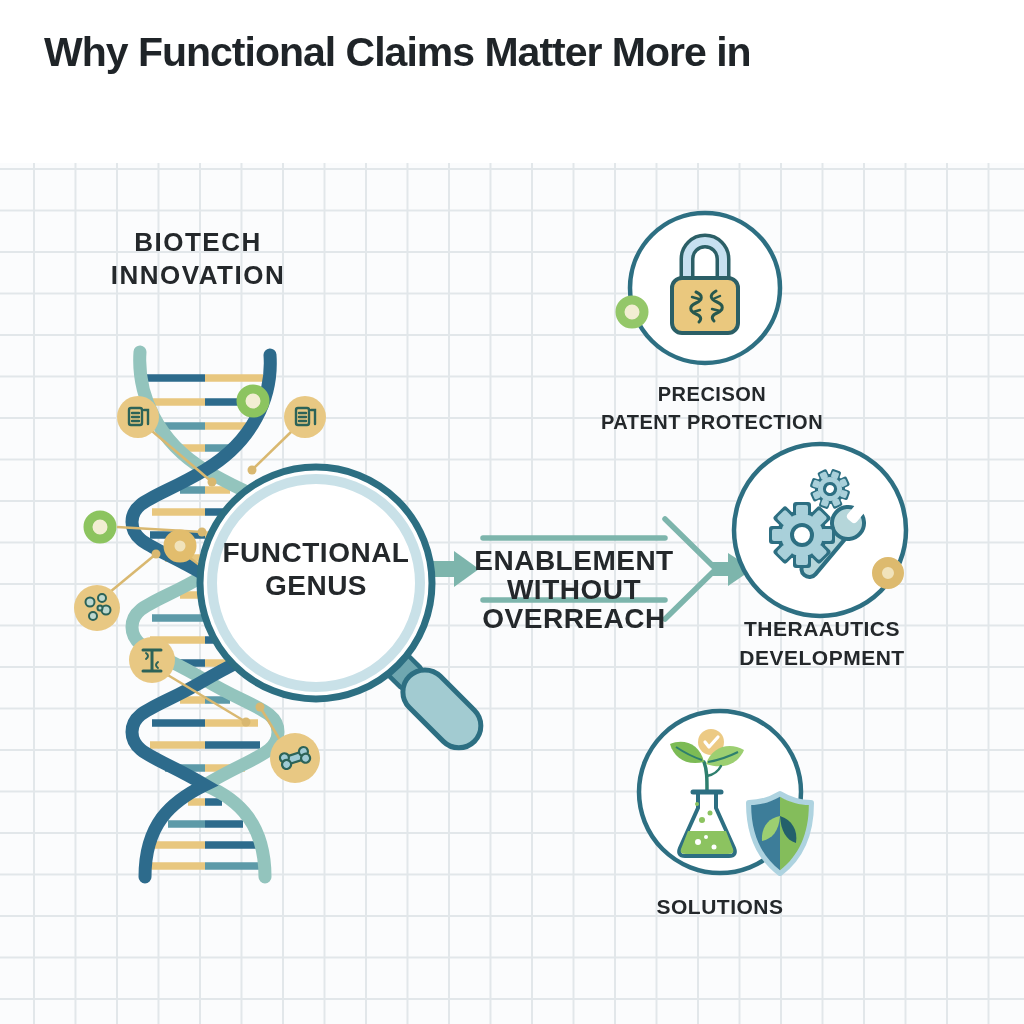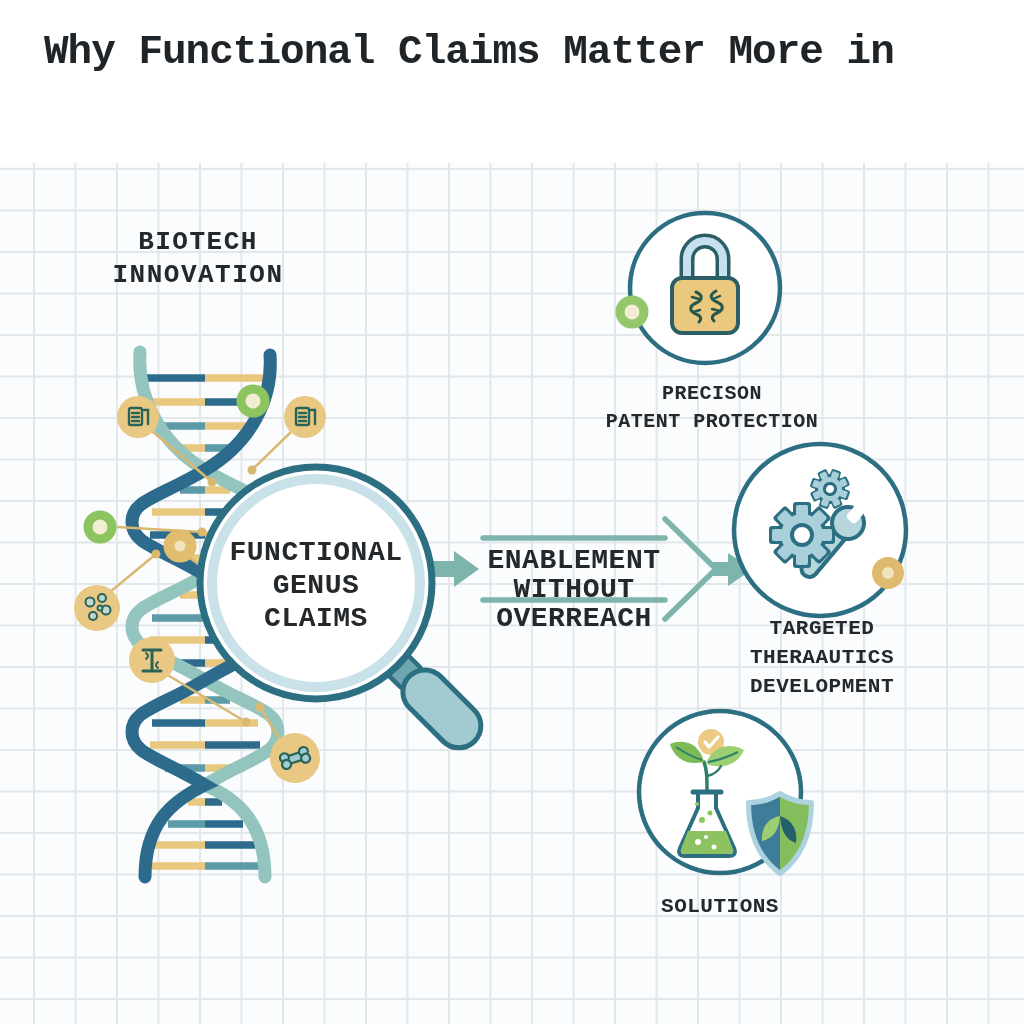--- a/index.html
+++ b/index.html
@@ -1,18 +1,18 @@
 <!DOCTYPE html>
 <html><head>
 <meta charset="utf-8">
 <style>
   html,body{margin:0;padding:0;background:#ffffff;}
   #canvas{
     position:relative;width:1024px;height:1024px;overflow:hidden;
-    background:#ffffff;font-family:Liberation Mono, monospace;
+    background:#ffffff;font-family:Liberation Sans, sans-serif;
     -webkit-font-smoothing:antialiased;
   }
   .grid{
     position:absolute;left:0;top:163px;width:1024px;height:861px;
     background-color:#fbfcfd;
     background-image:
       linear-gradient(to right,#e2e7ea 1.5px,transparent 1.5px),
       linear-gradient(to bottom,#e2e7ea 1.5px,transparent 1.5px);
     background-size:41.5px 41.5px;
     background-position:33px 5px;
@@ -179,21 +179,20 @@
     <g transform="rotate(45 136 136)">
       <rect x="244" y="122" width="30" height="28" rx="5" fill="#6fa7b0" stroke="#2d6f82" stroke-width="4.5"></rect>
       <rect x="268" y="114" width="92" height="44" rx="22" fill="#a2cbd1" stroke="#2d6f82" stroke-width="5"></rect>
     </g>
     <circle cx="136" cy="136" r="116" fill="#ffffff" stroke="#2d6f82" stroke-width="7"></circle>
     <circle cx="136" cy="136" r="104" fill="none" stroke="#c9e1e8" stroke-width="10"></circle>
   </svg>
   <div class="abs label lbl-mag">
     <div>FUNCTIONAL</div>
     <div>GENUS</div>
-    <div>CLAIMS</div>
   </div>
 
   <svg class="abs z1" style="left:420px;top:495px;" width="340" height="150" viewBox="0 0 340 150">
     <g fill="#7db5ac">
       <rect x="10" y="66" width="26" height="16"></rect>
       <polygon points="34,56 59,74 34,92"></polygon>
     </g>
     <g fill="none" stroke="#7db5ac" stroke-width="5.5" stroke-linejoin="round" stroke-linecap="round">
       <line x1="63" y1="43" x2="245" y2="43"></line>
       <line x1="63" y1="105" x2="245" y2="105"></line>
@@ -284,21 +283,20 @@
         <rect x="-3.5" y="-18" width="7" height="6.5" rx="1.5" transform="rotate(225)"></rect>
         <rect x="-3.5" y="-18" width="7" height="6.5" rx="1.5" transform="rotate(270)"></rect>
         <rect x="-3.5" y="-18" width="7" height="6.5" rx="1.5" transform="rotate(315)"></rect>
         <circle r="12"></circle>
       </g>
       <circle r="5.5" fill="#ffffff" stroke="#2d6f82" stroke-width="3.2"></circle>
     </g>
     <circle cx="161" cy="136" r="11" fill="#f1e3bb" stroke="#ddba6e" stroke-width="10"></circle>
   </svg>
   <div class="abs label lbl-targeted">
-    <div>TARGETED</div>
     <div>THERAAUTICS</div>
     <div>DEVELOPMENT</div>
   </div>
 
   <svg class="abs z1" style="left:630px;top:700px;" width="200" height="200" viewBox="0 0 200 200">
     <defs>
       <clipPath id="shieldClip">
         <path d="M150,94 C160,100 172,103 181,103 C181,134 170,158 150,173 C130,158 119,134 119,103 C128,103 140,100 150,94 Z" transform="translate(10.5,9.3) scale(0.93)"></path>
       </clipPath>
     </defs>

